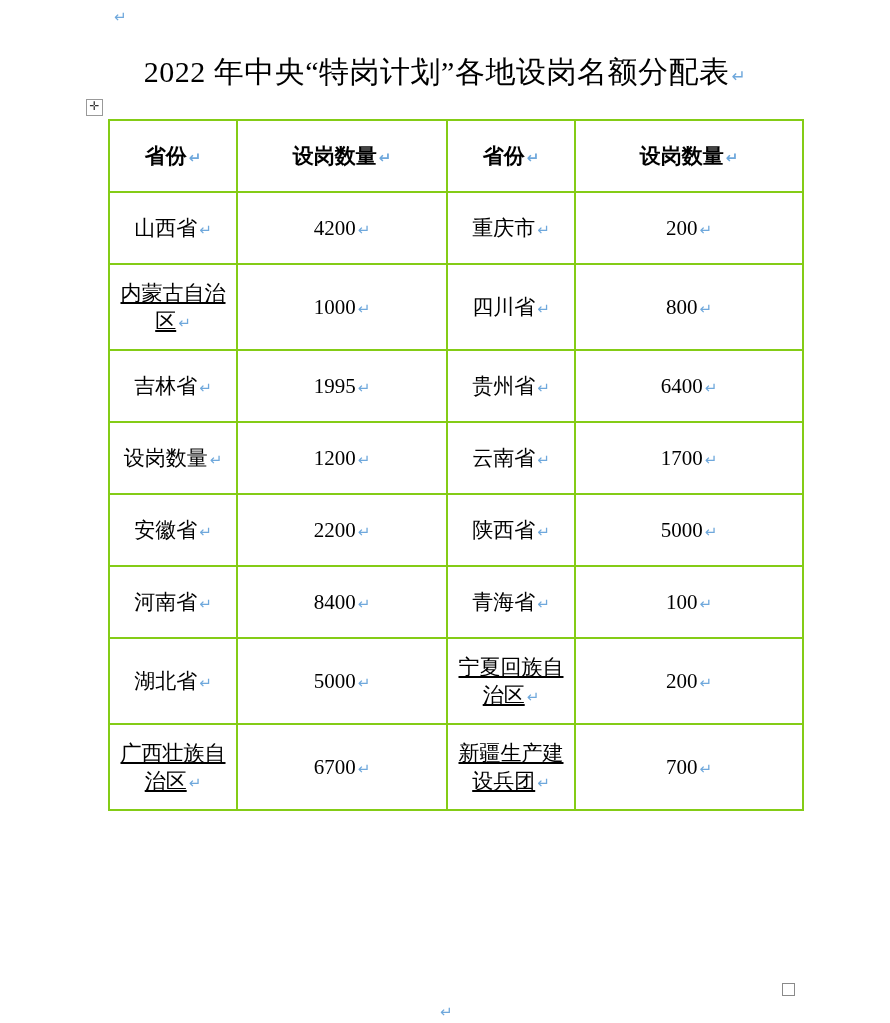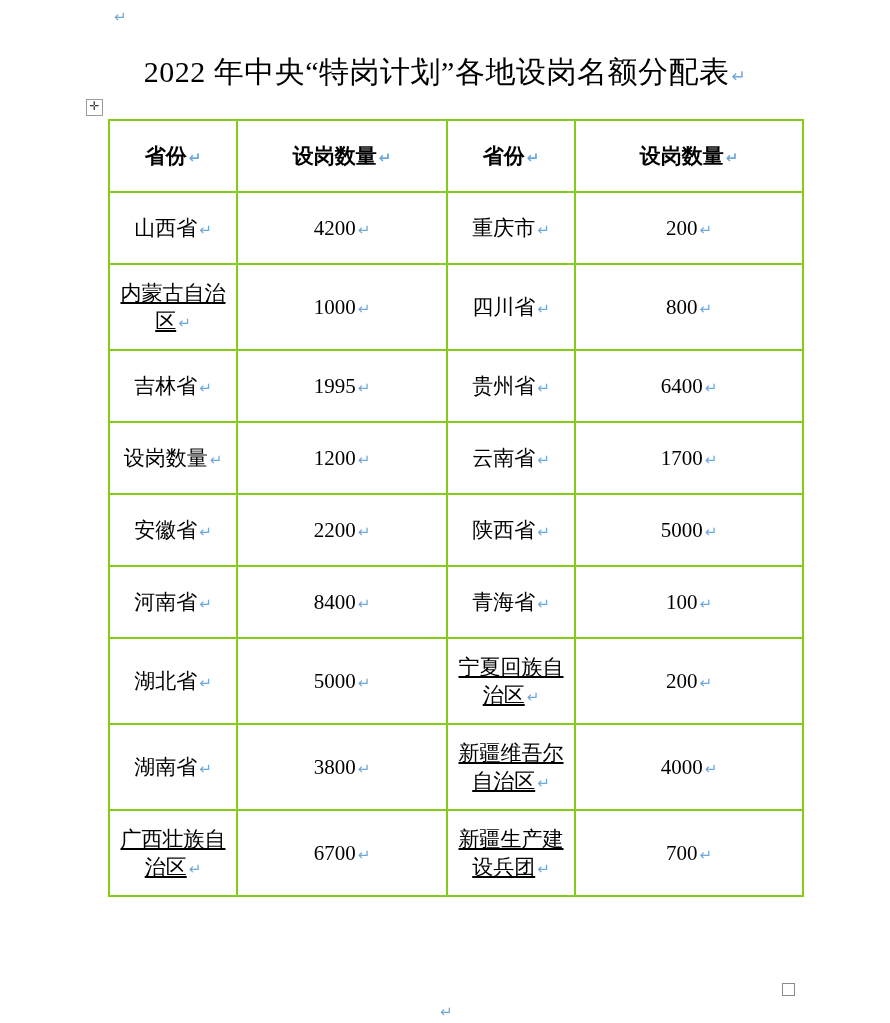--- a/index.html
+++ b/index.html
@@ -185,26 +185,20 @@
         <td class="c3"><span>100</span><span class="pmark">↵</span></td>
       </tr>
 
       <tr class="row-tall">
         <td class="c0"><span>湖北省</span><span class="pmark">↵</span></td>
         <td class="c1"><span>5000</span><span class="pmark">↵</span></td>
         <td class="c2 cell-two-line"><span>宁夏回族自治区</span><span class="pmark">↵</span></td>
         <td class="c3"><span>200</span><span class="pmark">↵</span></td>
       </tr>
 
-      <tr class="row-tall">
-        <td class="c0"><span>湖南省</span><span class="pmark">↵</span></td>
-        <td class="c1"><span>3800</span><span class="pmark">↵</span></td>
-        <td class="c2 cell-two-line"><span>新疆维吾尔自治区</span><span class="pmark">↵</span></td>
-        <td class="c3"><span>4000</span><span class="pmark">↵</span></td>
-      </tr>
 
       <tr class="row-tall">
         <td class="c0 cell-two-line"><span>广西壮族自治区</span><span class="pmark">↵</span></td>
         <td class="c1"><span>6700</span><span class="pmark">↵</span></td>
         <td class="c2 cell-two-line"><span>新疆生产建设兵团</span><span class="pmark">↵</span></td>
         <td class="c3"><span>700</span><span class="pmark">↵</span></td>
       </tr>
 
     </tbody>
   </table>

